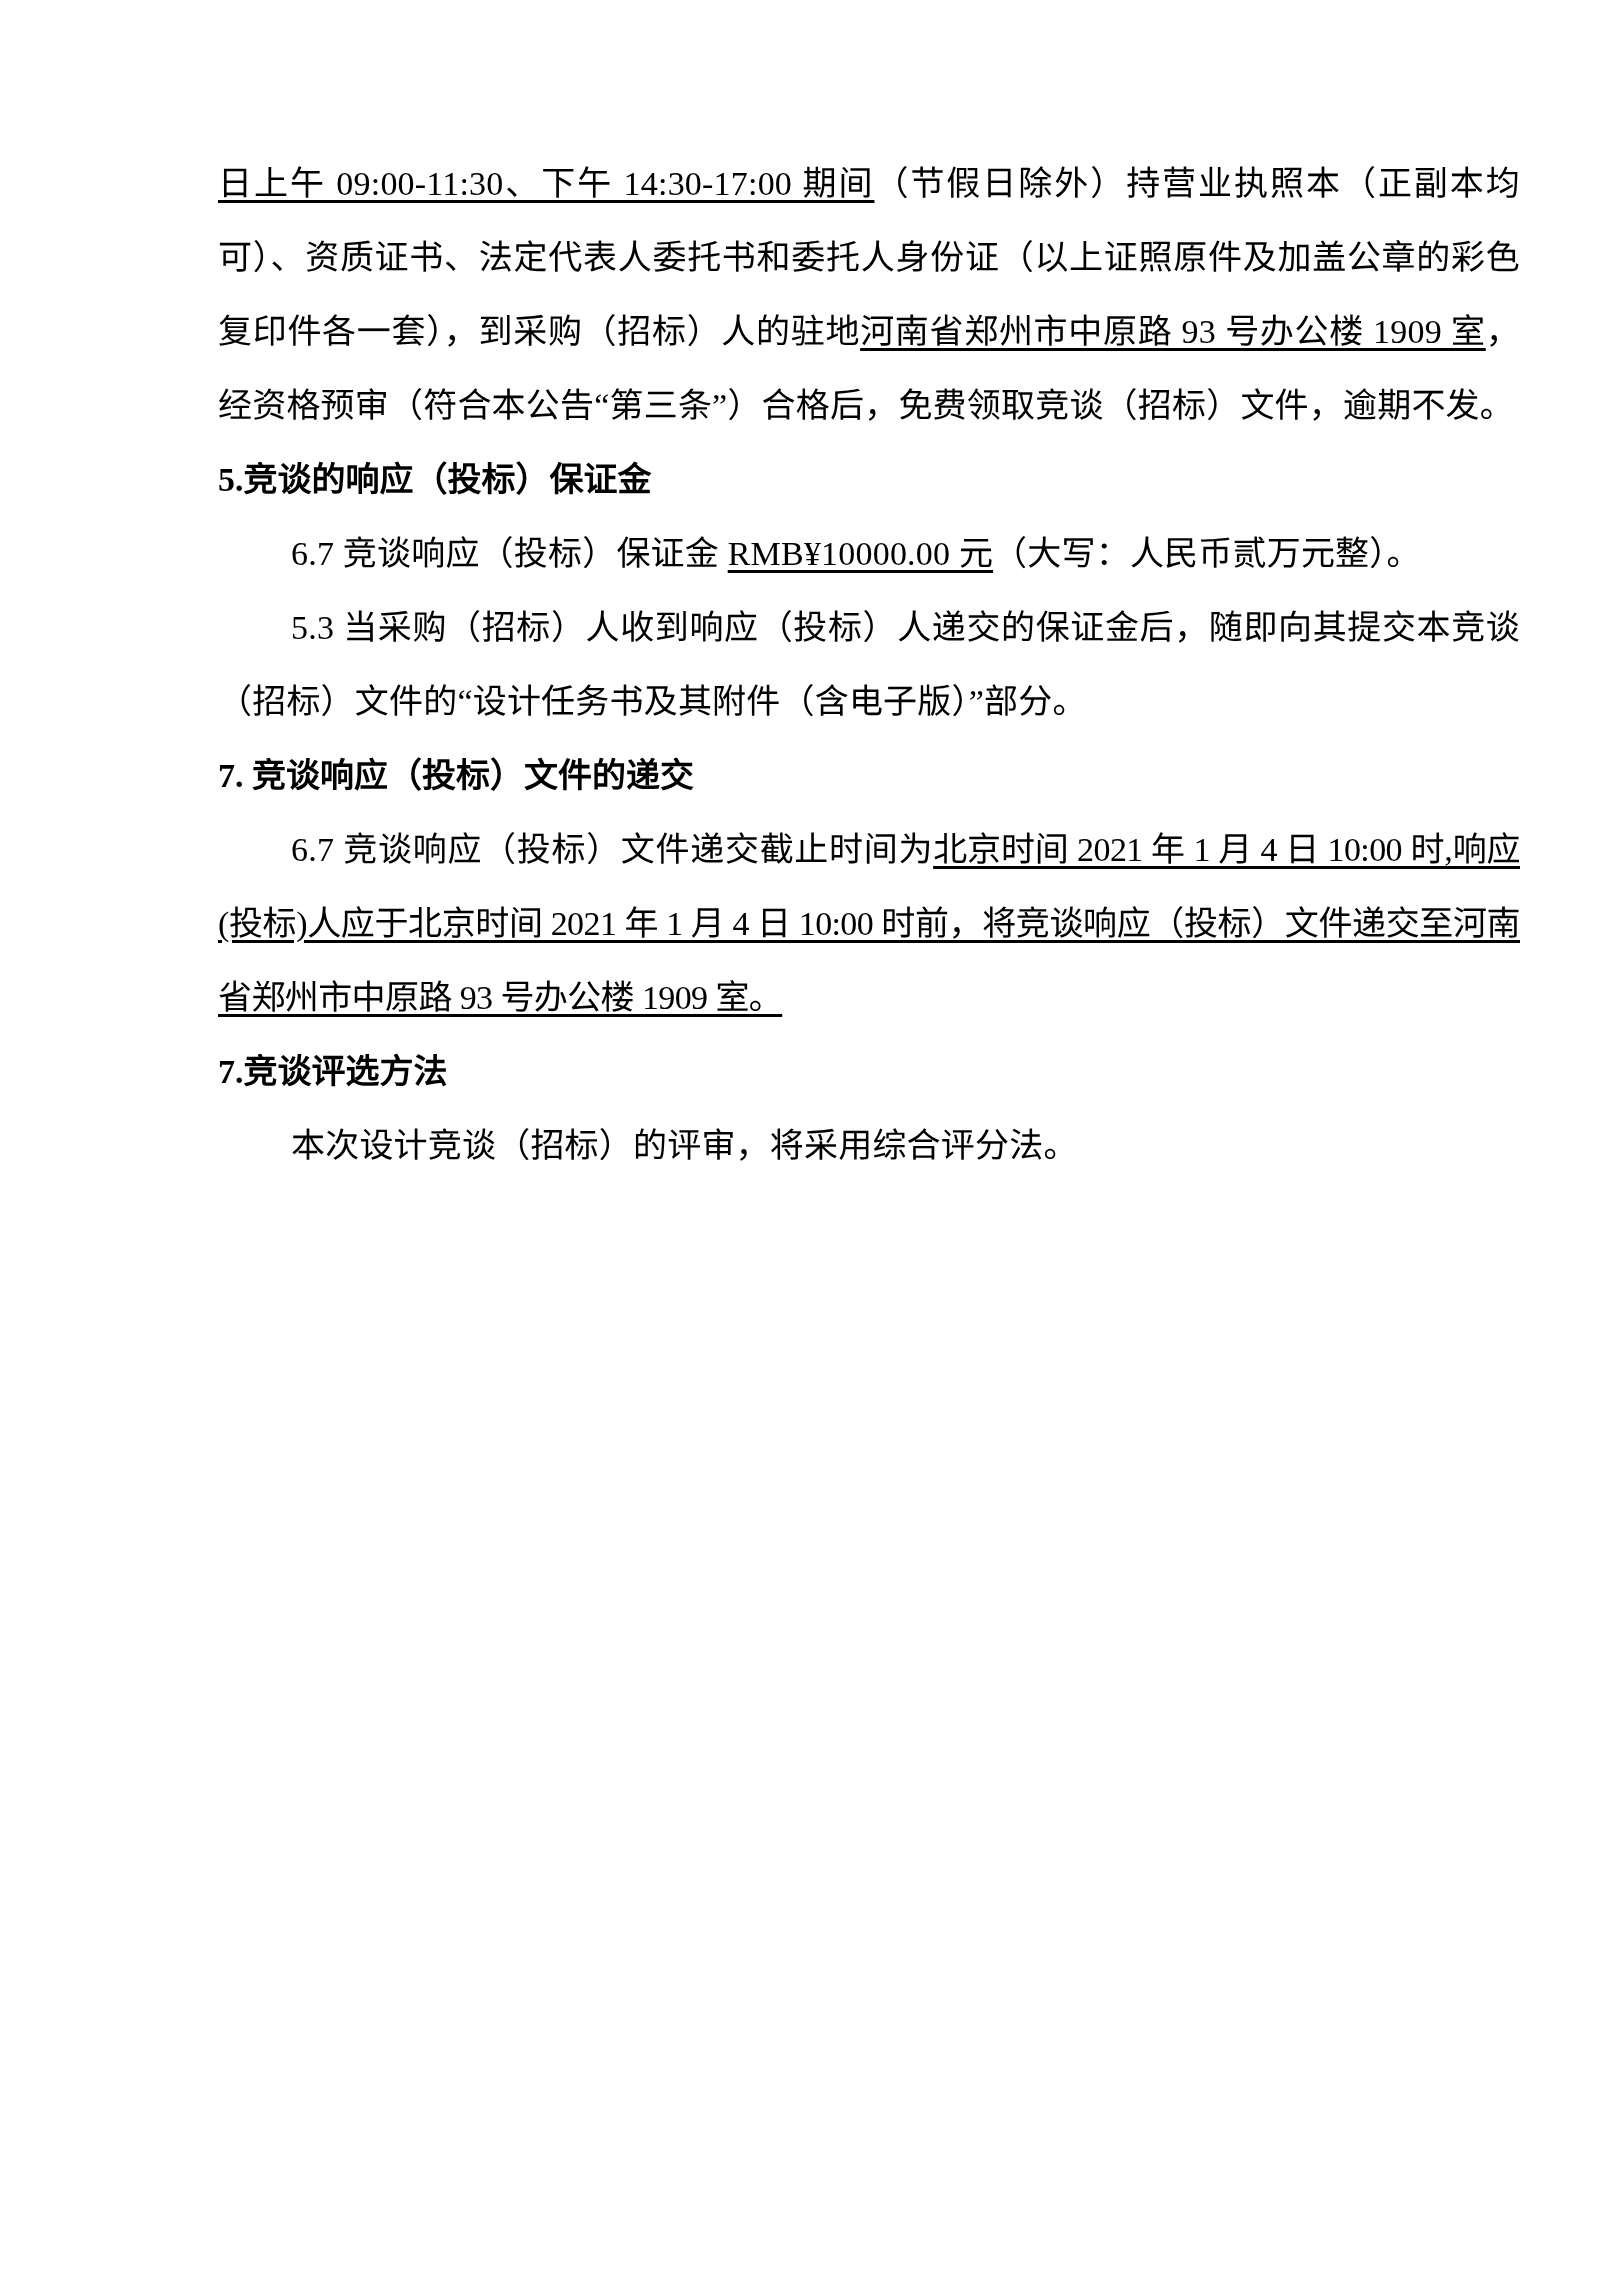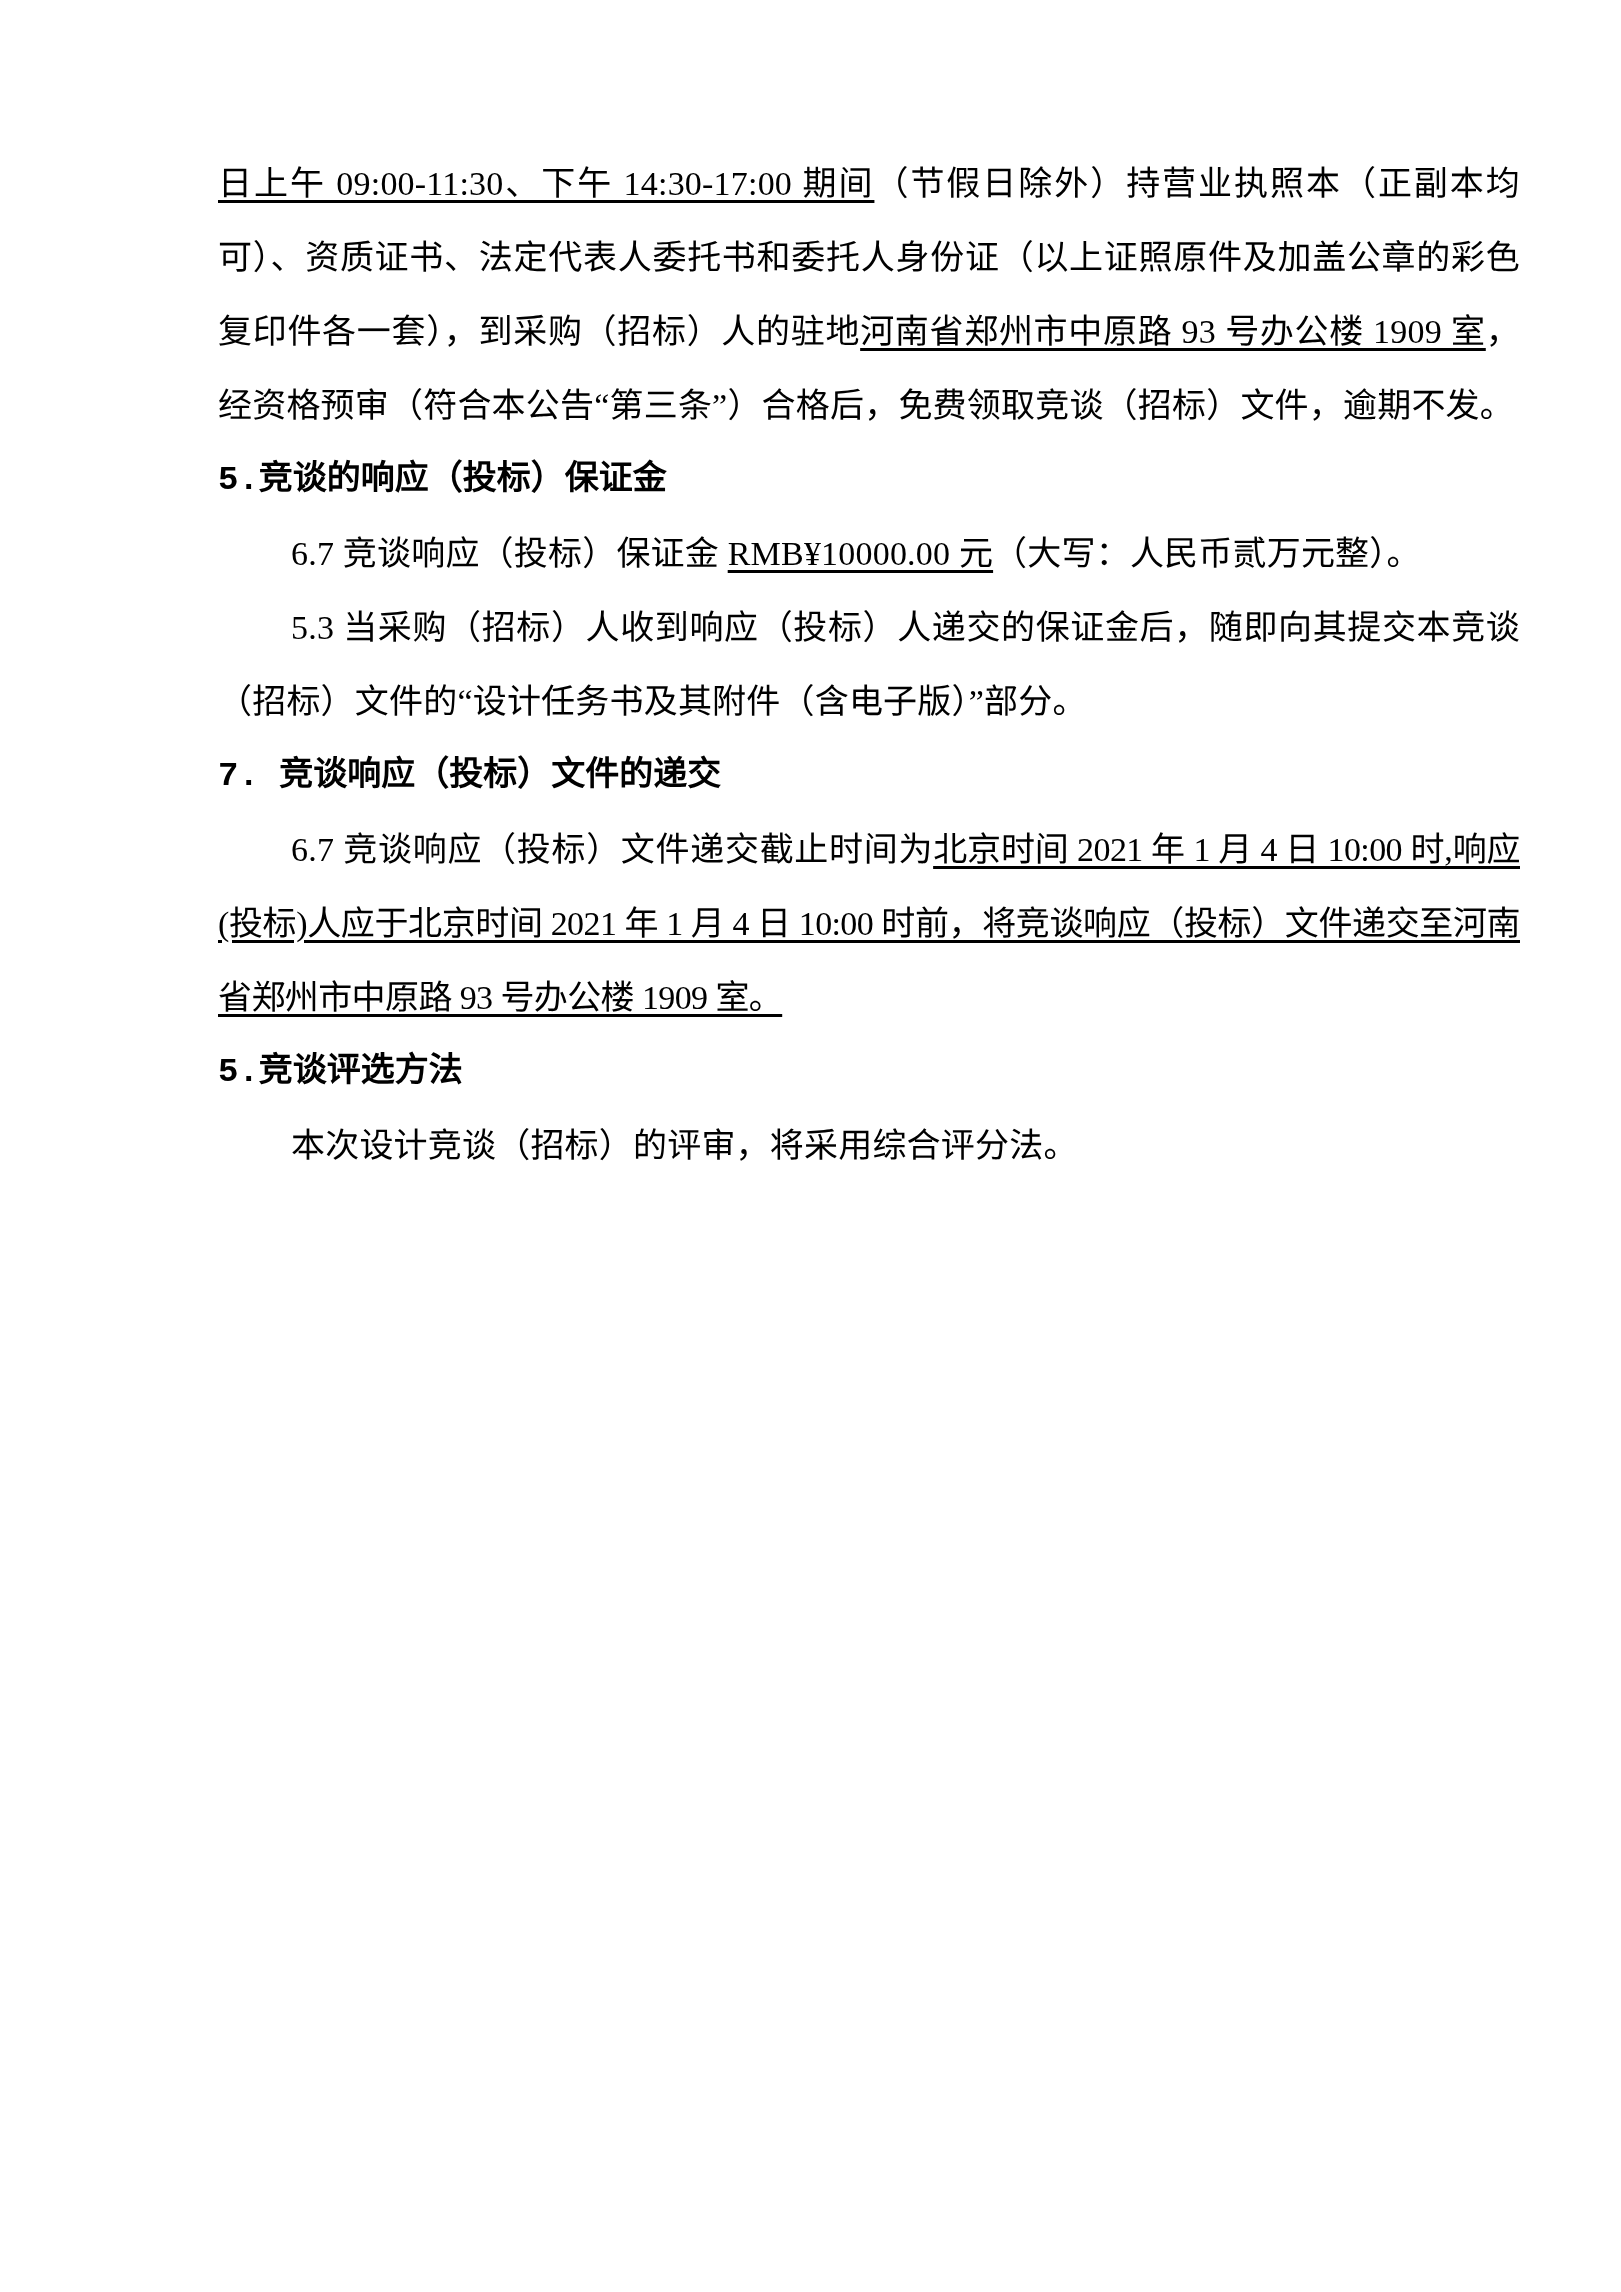--- a/index.html
+++ b/index.html
@@ -34,21 +34,20 @@
     margin: 0;
   }
   .indent {
     text-indent: 73px;
   }
   .heading {
     font-weight: bold;
     font-size: 34px;
     line-height: 74px;
     margin: 0;
-    font-family: Liberation Mono, monospace;
   }
   .u {
     text-decoration: underline;
     text-underline-offset: 4.9px;
   }
   .tight {
     letter-spacing: -0.6px;
   }
   .footer {
     position: absolute;
@@ -76,19 +75,19 @@
   </p>
   <p class="body-text indent">
     <span>5.3 当采购（招标）人收到响应（投标）人递交的保证金后，随即向其提交本竞谈（招标）文件的“设计任务书及其附件（含电子版）”部分。</span>
   </p>
 
   <p class="heading">7. 竞谈响应（投标）文件的递交</p>
   <p class="body-text indent">
     <span>6.7 竞谈响应（投标）文件递交截止时间为</span><span class="u tight">北京时间 2021 年 1 月 4 日 10:00 时,响应(投标)人应于北京时间 2021 年 1 月 4 日 10:00 时前，将竞谈响应（投标）文件递交至河南省郑州市中原路 93 号办公楼 1909 室。</span>
   </p>
 
-  <p class="heading">5.竞谈评选方法</p>
+  <p class="heading">7.竞谈评选方法</p>
   <p class="body-text indent">
     <span>本次设计竞谈（招标）的评审，将采用综合评分法。</span>
   </p>
 
 </div>
 
 
 </body></html>

